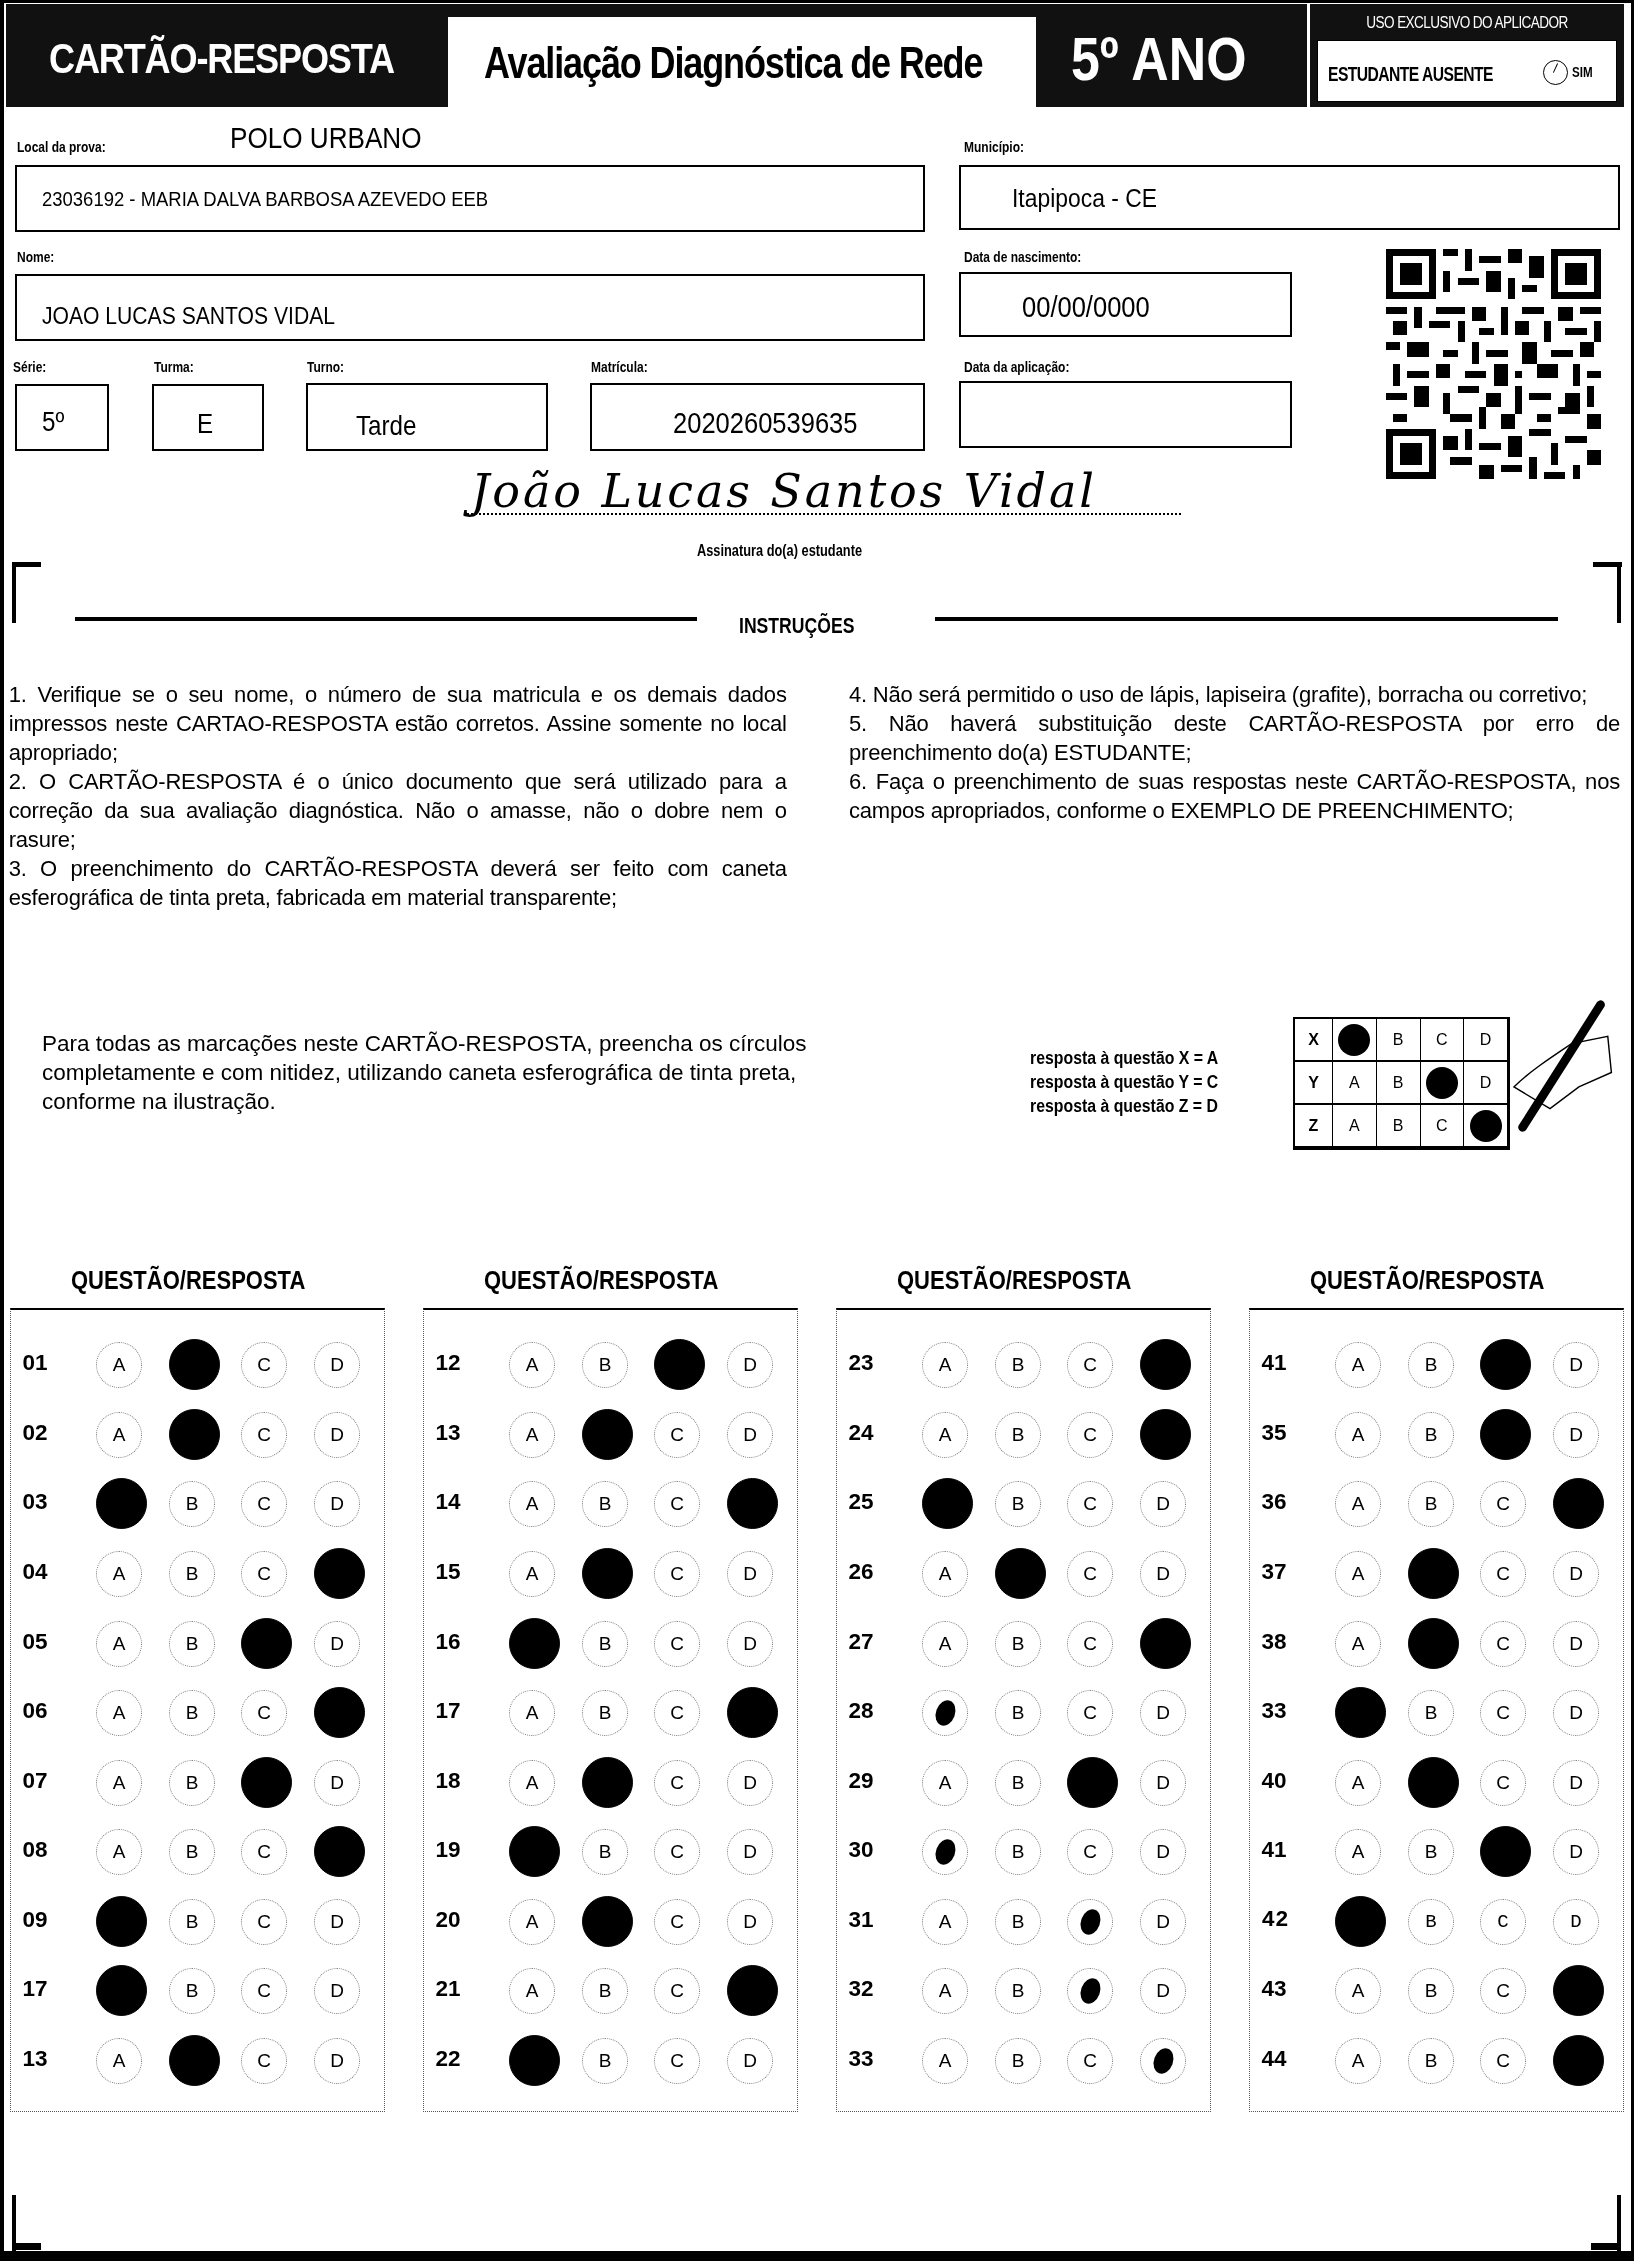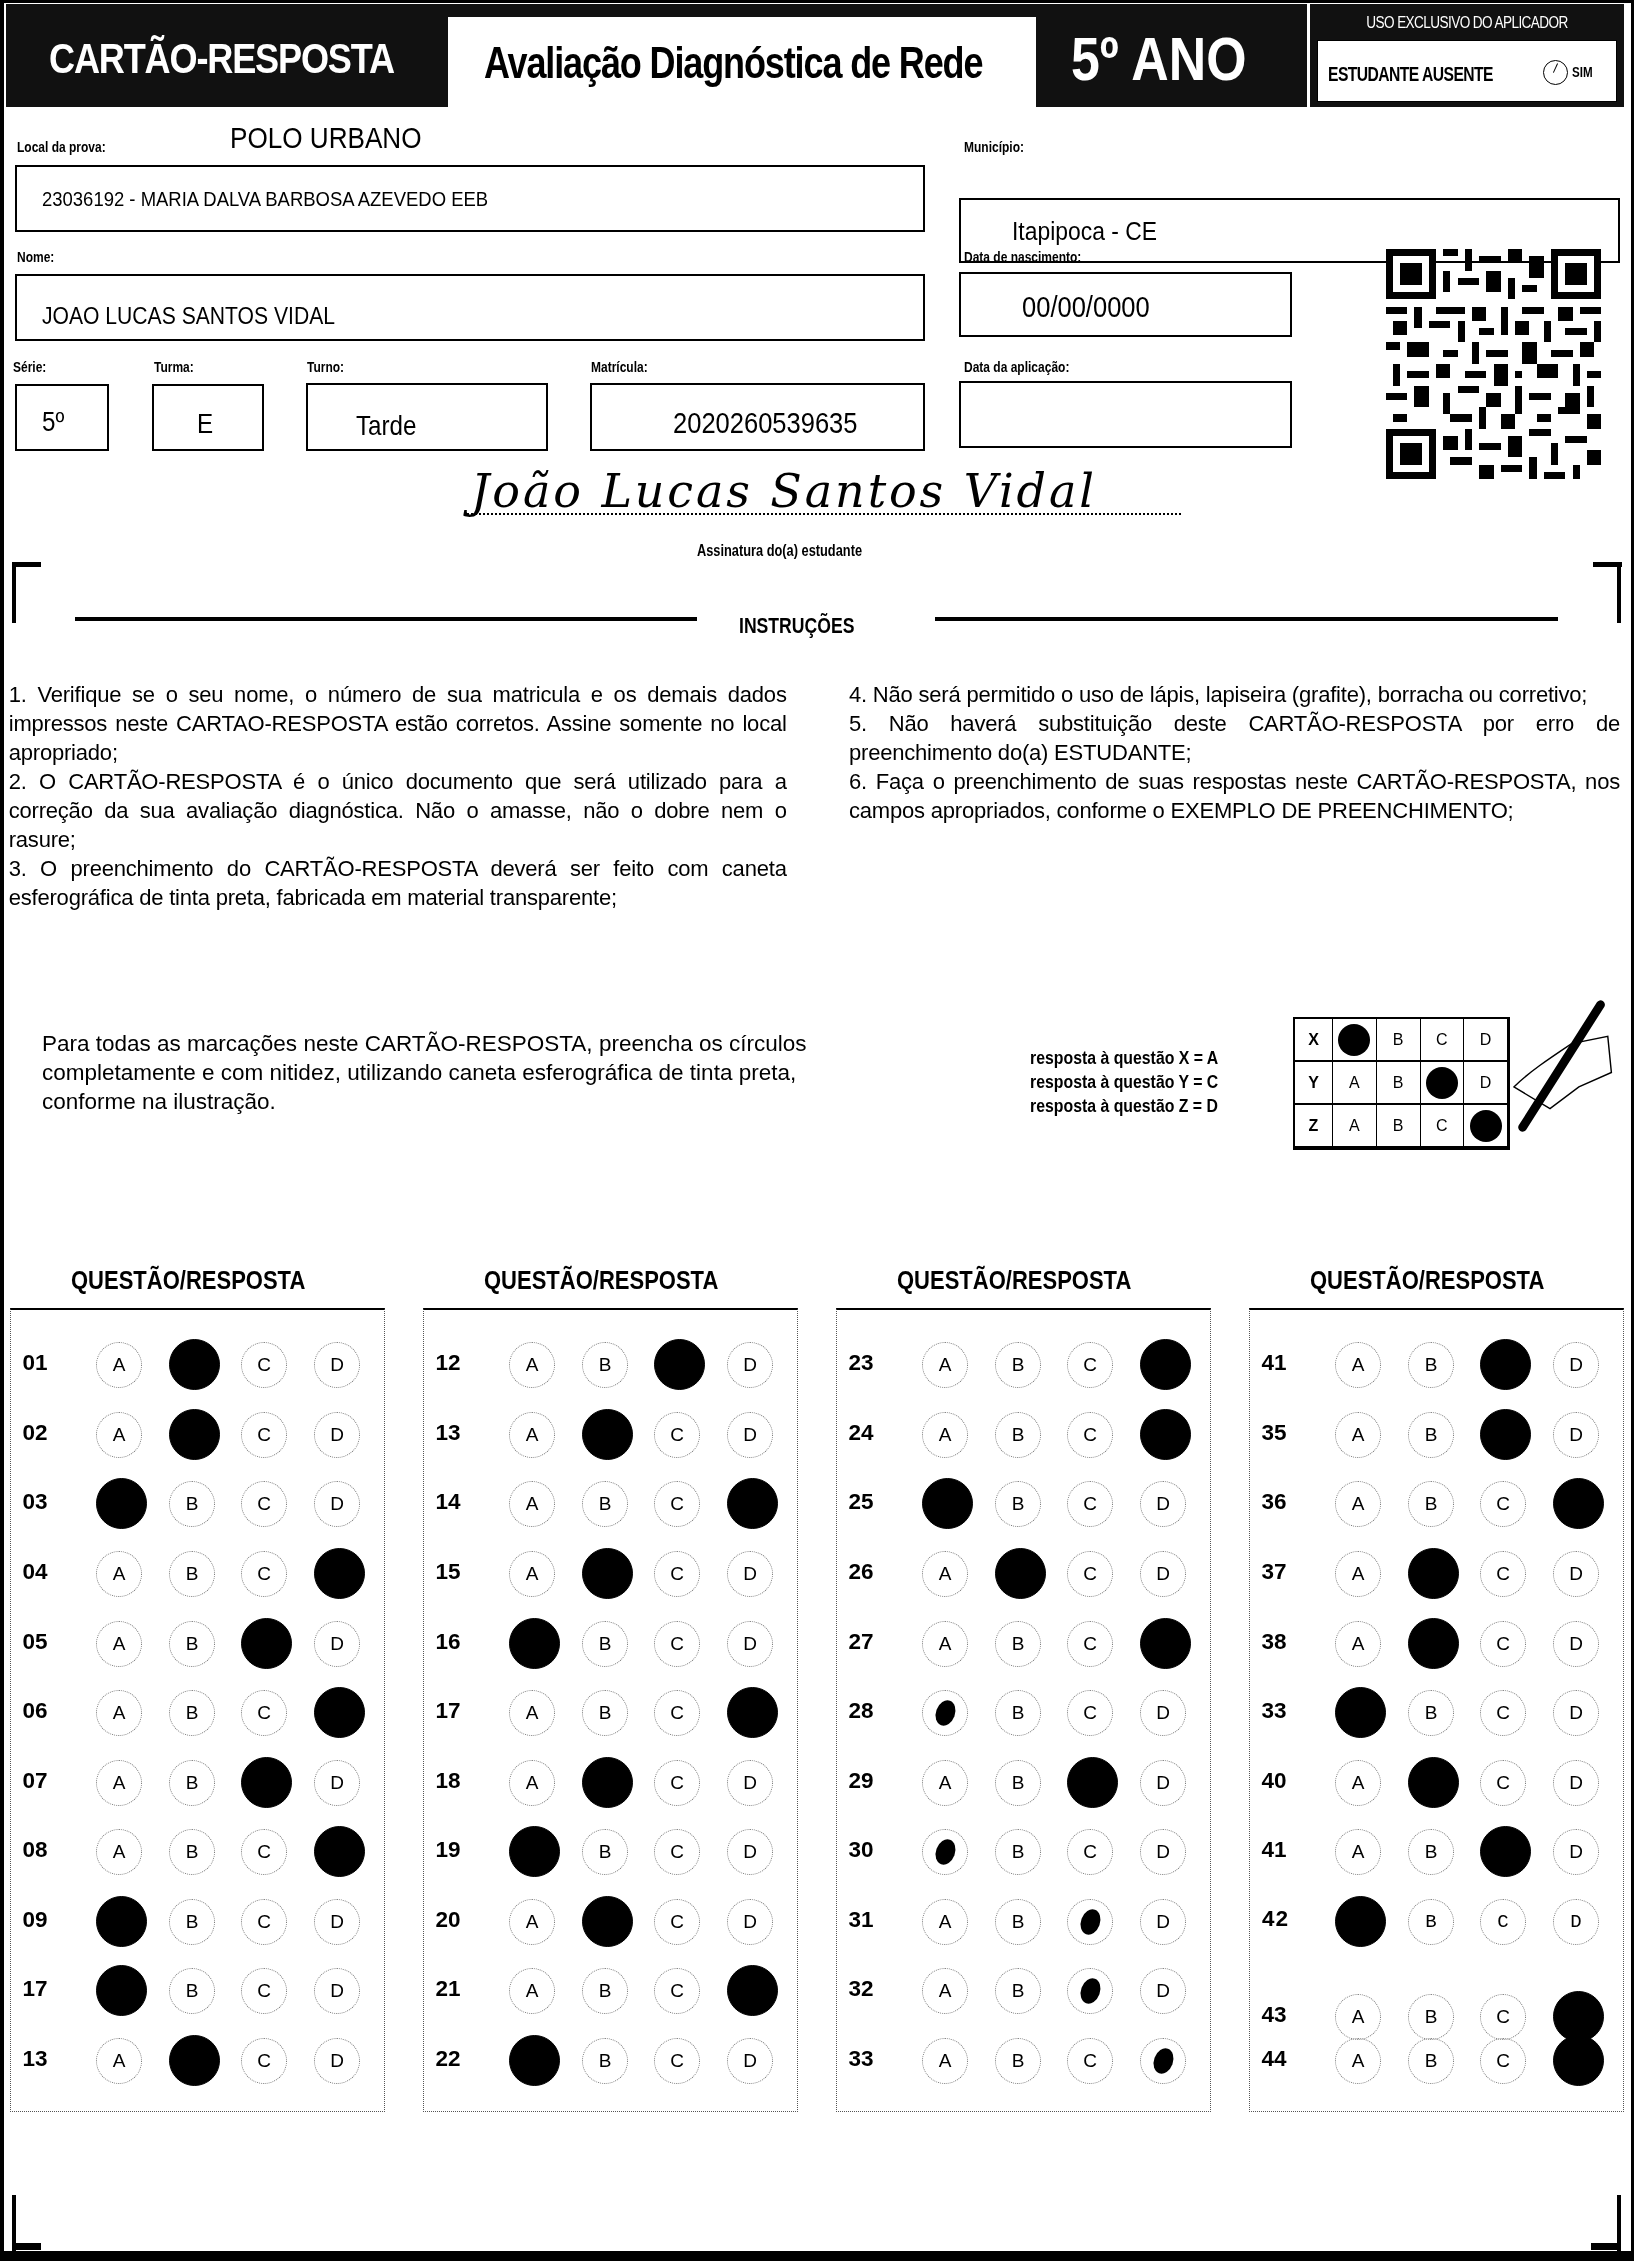--- a/index.html
+++ b/index.html
@@ -89,21 +89,21 @@
   </div>
 </div>
 
 <div class="label" style="left:17.4px; top:138px;">Local da prova:</div>
 <div class="polo">POLO URBANO</div>
 <div class="field" style="left:14.5px; top:165px; width:910px; height:67px;">
   <span class="field-value" style="left:25px; top:20px; font-size:21px;">23036192 - MARIA DALVA BARBOSA AZEVEDO EEB</span>
 </div>
 
 <div class="label" style="left:964px; top:138px;">Município:</div>
-<div class="field" style="left:959px; top:165px; width:661px; height:65px;margin-top:33px;">
+<div class="field" style="left:959px; top:165px; width:661px; height:65px;">
   <span class="field-value" style="left:51px; top:16px; font-size:26px;">Itapipoca - CE</span>
 </div>
 
 <div class="label" style="left:17.4px; top:248px;">Nome:</div>
 <div class="field" style="left:14.5px; top:274px; width:910px; height:67px;">
   <span class="field-value" style="left:25px; top:26px; font-size:24px;">JOAO LUCAS SANTOS VIDAL</span>
 </div>
 
 <div class="label" style="left:964px; top:248px;">Data de nascimento:</div>
 <div class="field" style="left:959px; top:272px; width:333px; height:65px;">
@@ -583,21 +583,21 @@
         <span class="bubble filled" style="left: 230px;"></span>
         <span class="bubble" style="left: 303px;">D</span>
       </div>
       <div class="answer-row" style="top: 577px; font-family: Liberation Mono, monospace;">
         <span class="q-number">42</span>
         <span class="bubble filled" style="left: 85px;"></span>
         <span class="bubble" style="left: 158px;">B</span>
         <span class="bubble" style="left: 230px;">C</span>
         <span class="bubble" style="left: 303px;">D</span>
       </div>
-      <div class="answer-row" style="top: 672px;">
+      <div class="answer-row" style="top: 646px;">
         <span class="q-number">43</span>
         <span class="bubble" style="left: 85px;">A</span>
         <span class="bubble" style="left: 158px;">B</span>
         <span class="bubble" style="left: 230px;">C</span>
         <span class="bubble filled" style="left: 303px;"></span>
       </div>
       <div class="answer-row" style="top: 716px;">
         <span class="q-number">44</span>
         <span class="bubble" style="left: 85px;">A</span>
         <span class="bubble" style="left: 158px;">B</span>

